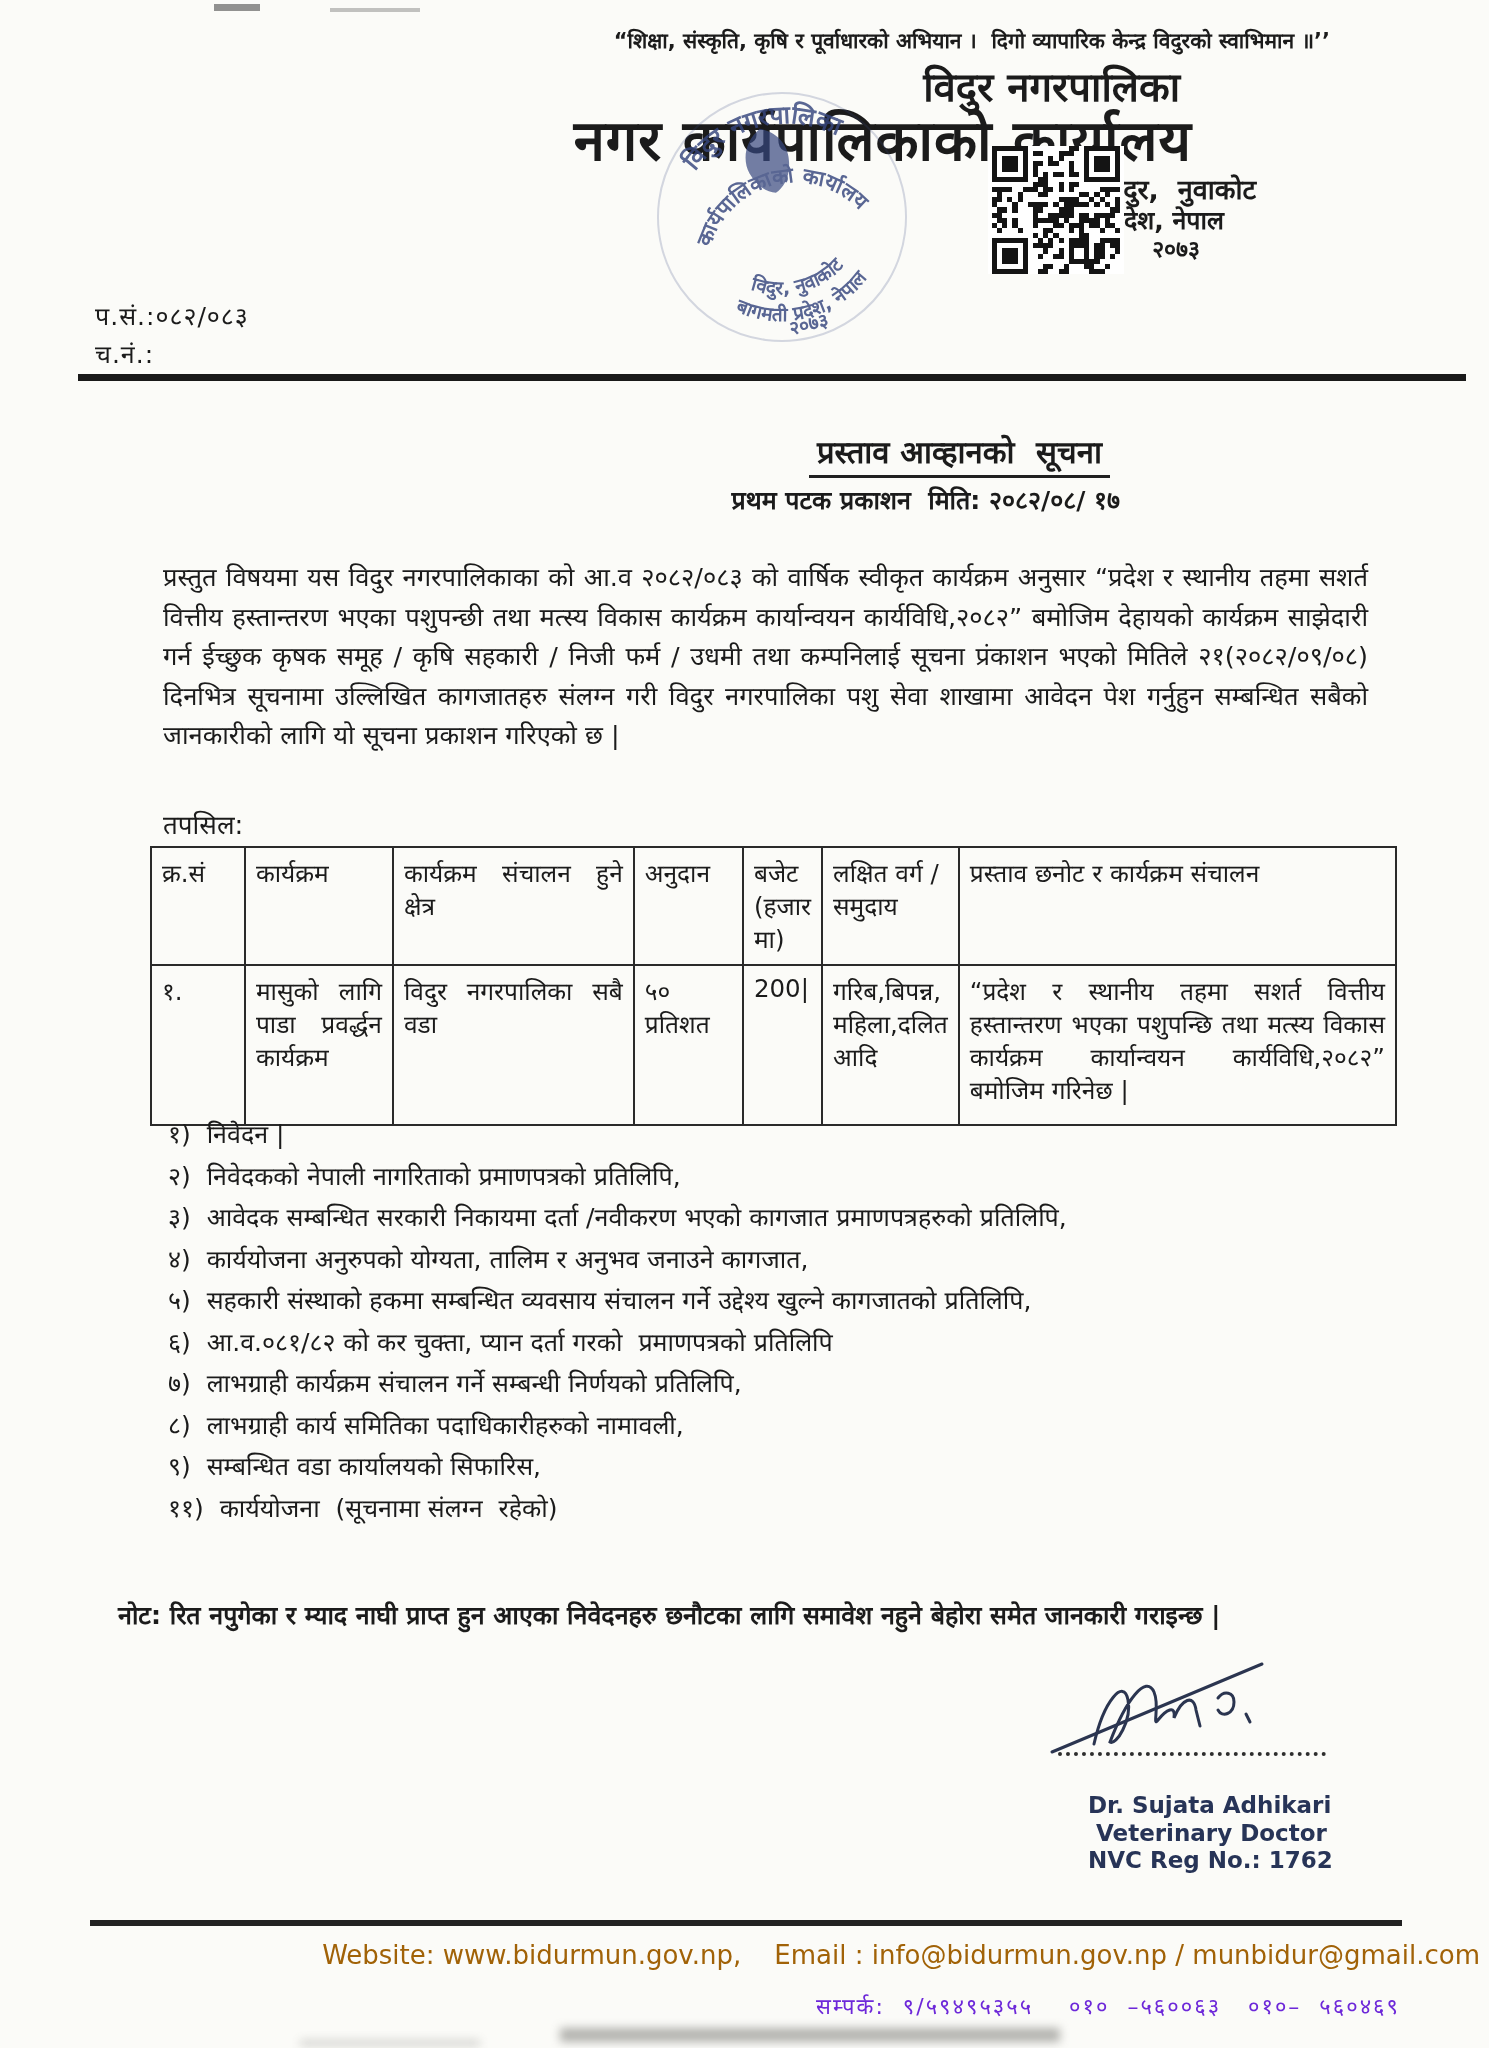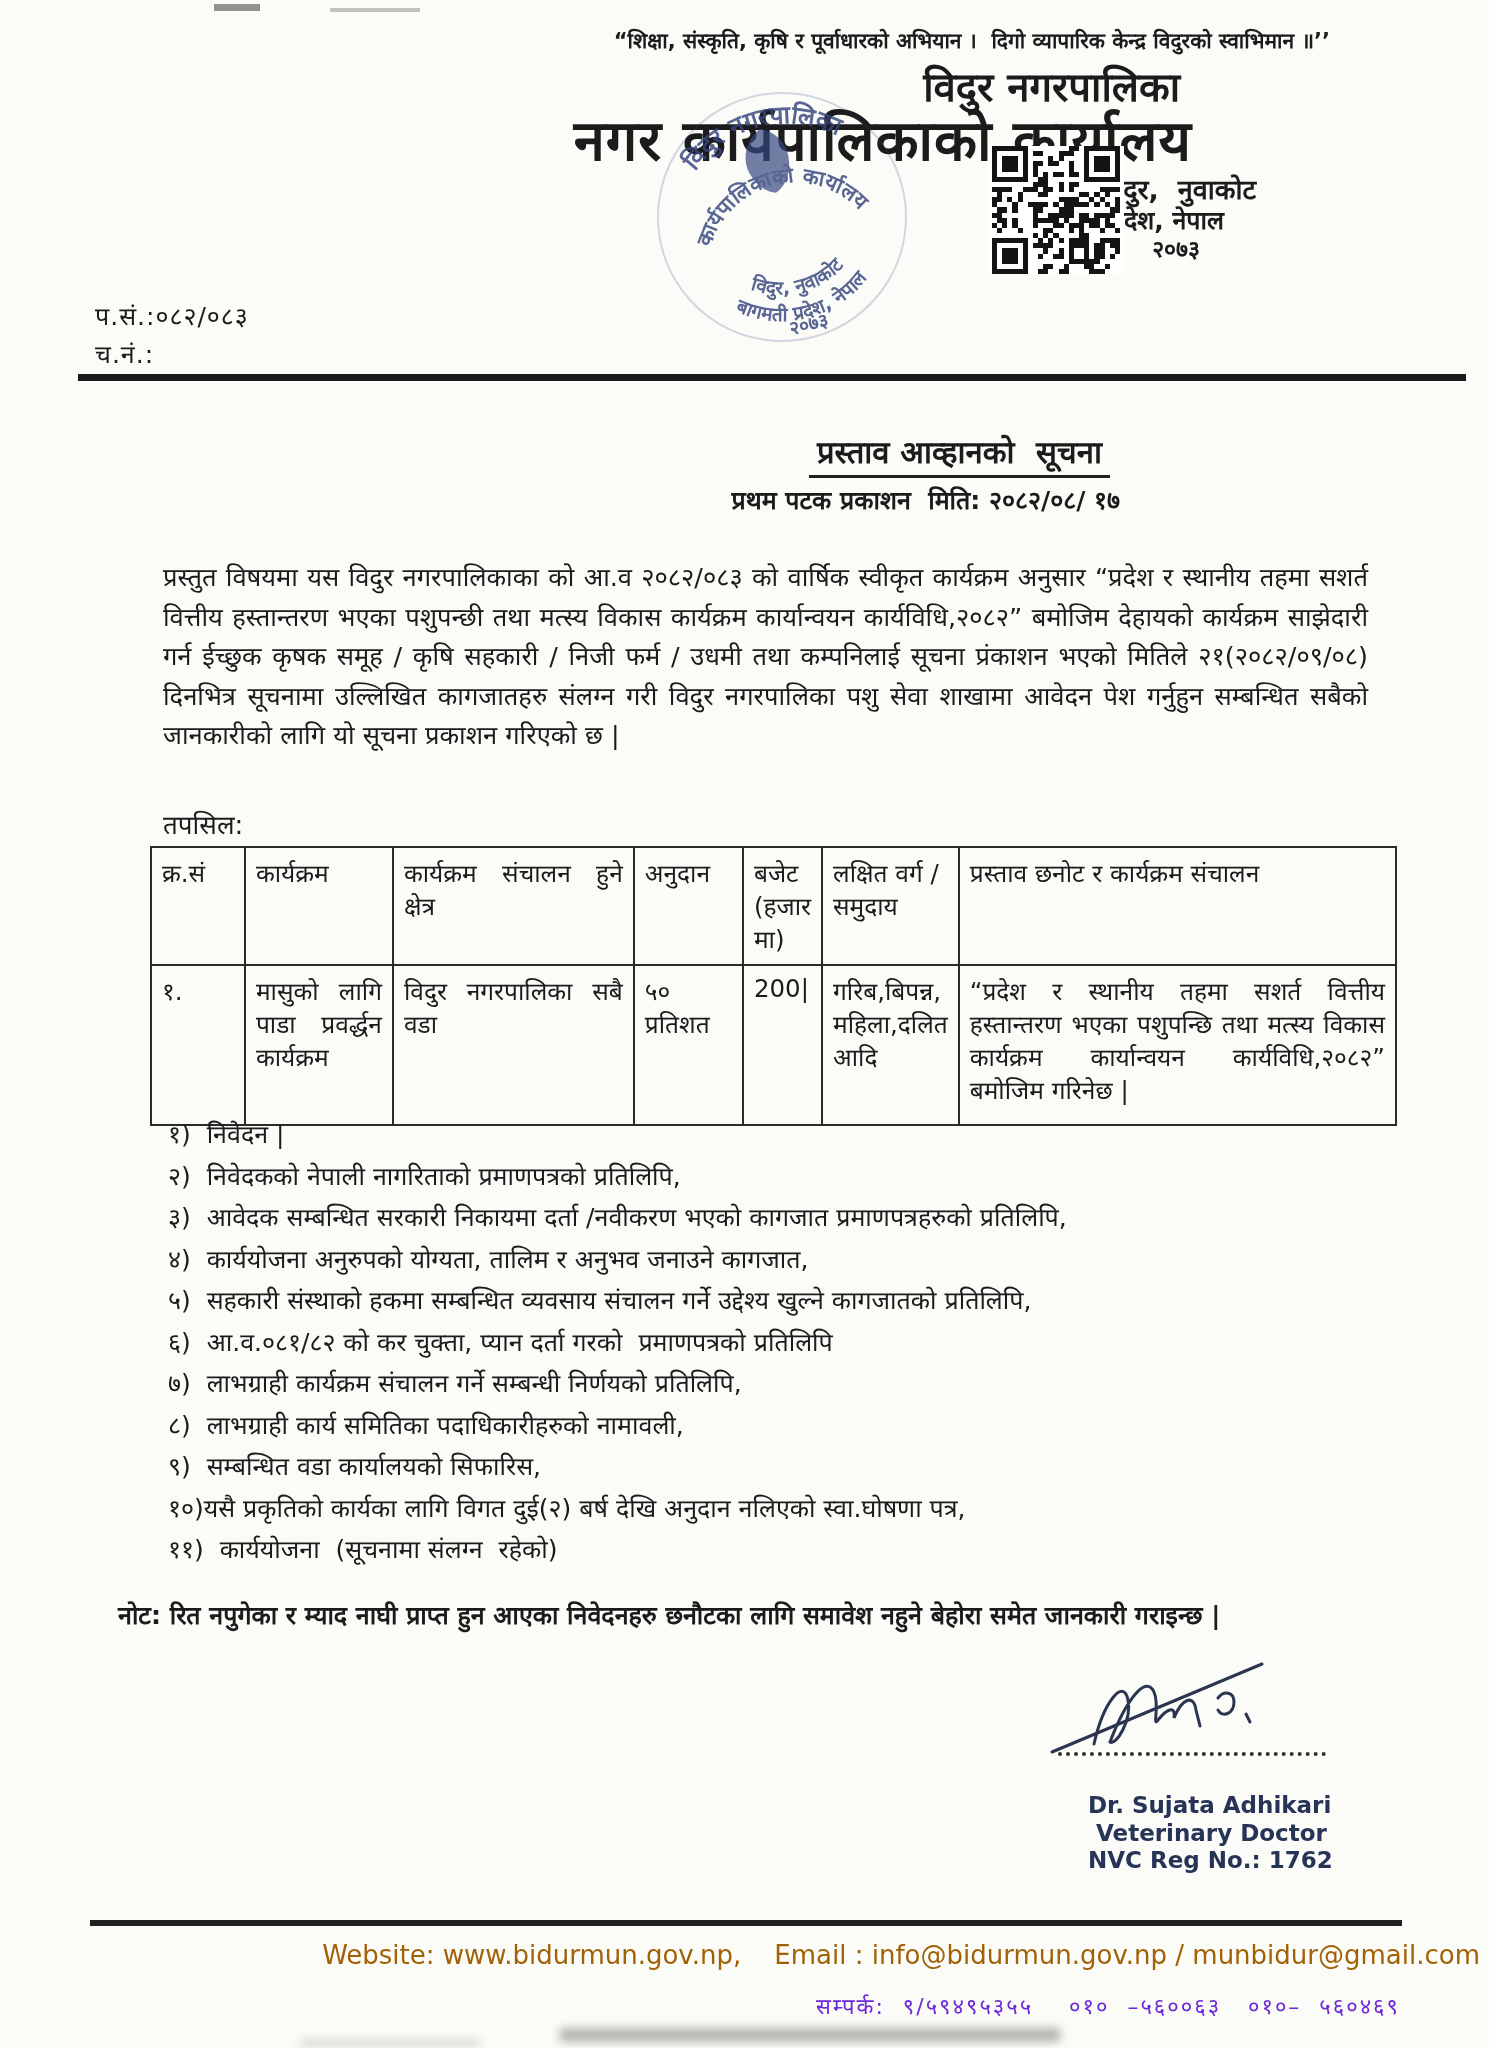--- a/index.html
+++ b/index.html
@@ -354,21 +354,20 @@
 <div class="abs" id="reqs">
   <div class="req">१)  निवेदन |</div>
   <div class="req">२)  निवेदकको नेपाली नागरिताको प्रमाणपत्रको प्रतिलिपि,</div>
   <div class="req">३)  आवेदक सम्बन्धित सरकारी निकायमा दर्ता /नवीकरण भएको कागजात प्रमाणपत्रहरुको प्रतिलिपि,</div>
   <div class="req">४)  कार्ययोजना अनुरुपको योग्यता, तालिम र अनुभव जनाउने कागजात,</div>
   <div class="req">५)  सहकारी संस्थाको हकमा सम्बन्धित व्यवसाय संचालन गर्ने उद्देश्य खुल्ने कागजातको प्रतिलिपि,</div>
   <div class="req">६)  आ.व.०८१/८२ को कर चुक्ता, प्यान दर्ता गरको  प्रमाणपत्रको प्रतिलिपि</div>
   <div class="req">७)  लाभग्राही कार्यक्रम संचालन गर्ने सम्बन्धी निर्णयको प्रतिलिपि,</div>
   <div class="req">८)  लाभग्राही कार्य समितिका पदाधिकारीहरुको नामावली,</div>
   <div class="req">९)  सम्बन्धित वडा कार्यालयको सिफारिस,</div>
-  <div class="req">१०)यसै प्रकृतिको कार्यका लागि विगत दुई(२) बर्ष देखि अनुदान नलिएको स्वा.घोषणा पत्र,</div>
   <div class="req">११)  कार्ययोजना  (सूचनामा संलग्न  रहेको)</div>
 </div>
 
 <div class="abs" id="note">नोट: रित नपुगेका र म्याद नाघी प्राप्त हुन आएका निवेदनहरु छनौटका लागि समावेश नहुने बेहोरा समेत जानकारी गराइन्छ |</div>
 
 <svg class="abs" id="sig" viewBox="0 0 320 112">
   <g fill="none" stroke="#2b3550" stroke-width="3" stroke-linecap="round">
     <path d="M22 104 L232 16"></path>
     <path d="M64 96 C74 52 94 30 98 52 C102 72 86 98 80 94 C96 52 116 26 124 44 C130 58 122 80 128 72 C136 62 146 56 144 70 C152 50 164 46 166 62 L170 78 M188 50 C194 42 204 44 204 54 C204 66 192 70 188 62 M216 66 l4 8"></path>
   </g>

